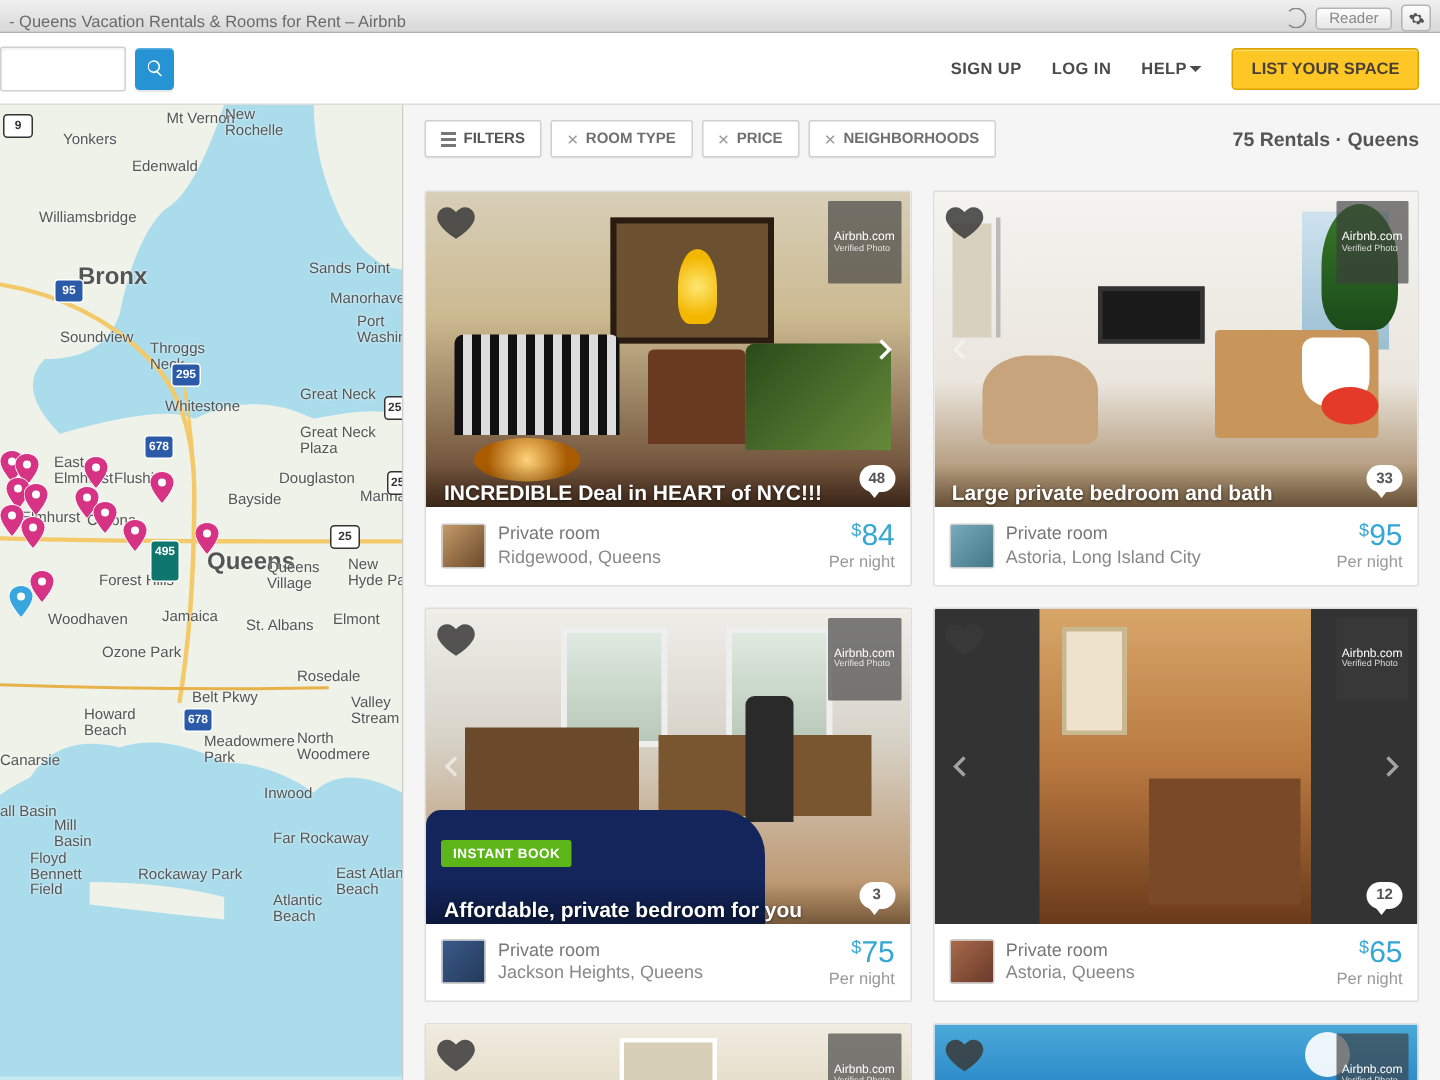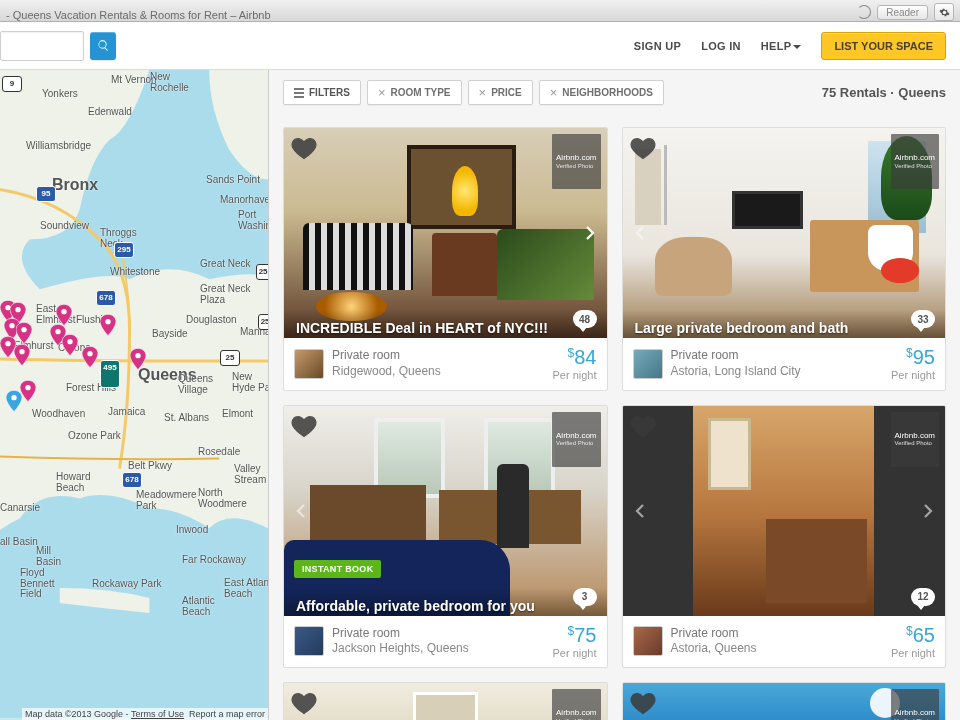--- a/index.html
+++ b/index.html
@@ -263,23 +263,20 @@
         <div style="position: absolute; left: 2px; top: 6px; font-size: 8px; font-weight: 700; text-align: center; line-height: 14px; width: 20px; height: 16px; border-radius: 3px; background: rgb(255, 255, 255); color: rgb(51, 51, 51); border: 1px solid rgb(51, 51, 51);">9</div>
         <div style="position: absolute; left: 36px; top: 116px; font-size: 8px; font-weight: 700; text-align: center; line-height: 14px; width: 20px; height: 16px; border-radius: 3px; background: rgb(42, 90, 168); color: rgb(255, 255, 255); border: 1px solid rgb(255, 255, 255);">95</div>
         <div style="position: absolute; left: 114px; top: 172px; font-size: 8px; font-weight: 700; text-align: center; line-height: 14px; width: 20px; height: 16px; border-radius: 3px; background: rgb(42, 90, 168); color: rgb(255, 255, 255); border: 1px solid rgb(255, 255, 255);">295</div>
         <div style="position: absolute; left: 96px; top: 220px; font-size: 8px; font-weight: 700; text-align: center; line-height: 14px; width: 20px; height: 16px; border-radius: 3px; background: rgb(42, 90, 168); color: rgb(255, 255, 255); border: 1px solid rgb(255, 255, 255);">678</div>
         <div style="position: absolute; left: 100px; top: 290px; font-size: 8px; font-weight: 700; text-align: center; line-height: 14px; width: 20px; height: 28px; border-radius: 3px; background: #0f766e; color: rgb(255, 255, 255); border: 1px solid rgb(255, 255, 255);">495</div>
         <div style="position: absolute; left: 122px; top: 402px; font-size: 8px; font-weight: 700; text-align: center; line-height: 14px; width: 20px; height: 16px; border-radius: 3px; background: rgb(42, 90, 168); color: rgb(255, 255, 255); border: 1px solid rgb(255, 255, 255);">678</div>
         <div style="position: absolute; left: 256px; top: 194px; font-size: 8px; font-weight: 700; text-align: center; line-height: 14px; width: 20px; height: 16px; border-radius: 3px; background: rgb(255, 255, 255); color: rgb(51, 51, 51); border: 1px solid rgb(51, 51, 51);">25A</div>
         <div style="position: absolute; left: 258px; top: 244px; font-size: 8px; font-weight: 700; text-align: center; line-height: 14px; width: 20px; height: 16px; border-radius: 3px; background: rgb(255, 255, 255); color: rgb(51, 51, 51); border: 1px solid rgb(51, 51, 51);">25B</div>
         <div style="position: absolute; left: 220px; top: 280px; font-size: 8px; font-weight: 700; text-align: center; line-height: 14px; width: 20px; height: 16px; border-radius: 3px; background: rgb(255, 255, 255); color: rgb(51, 51, 51); border: 1px solid rgb(51, 51, 51);">25</div>
       </div>
-    <div class="map-attrib">
-      <span>Map data ©2013 Google - </span><a>Terms of Use</a> &nbsp;<span style="cursor:pointer">Report a map error</span>
-    </div>
   </div>
 
   <div class="results">
     <div class="filter-bar">
       <div class="pill main">
         <svg width="10" height="10" viewBox="0 0 10 10">
             <path fill="#777" d="M0 0h10v2H0zM0 4h10v2H0zM0 8h10v2H0z"></path>
           </svg>
         <span>FILTERS</span>
       </div>

